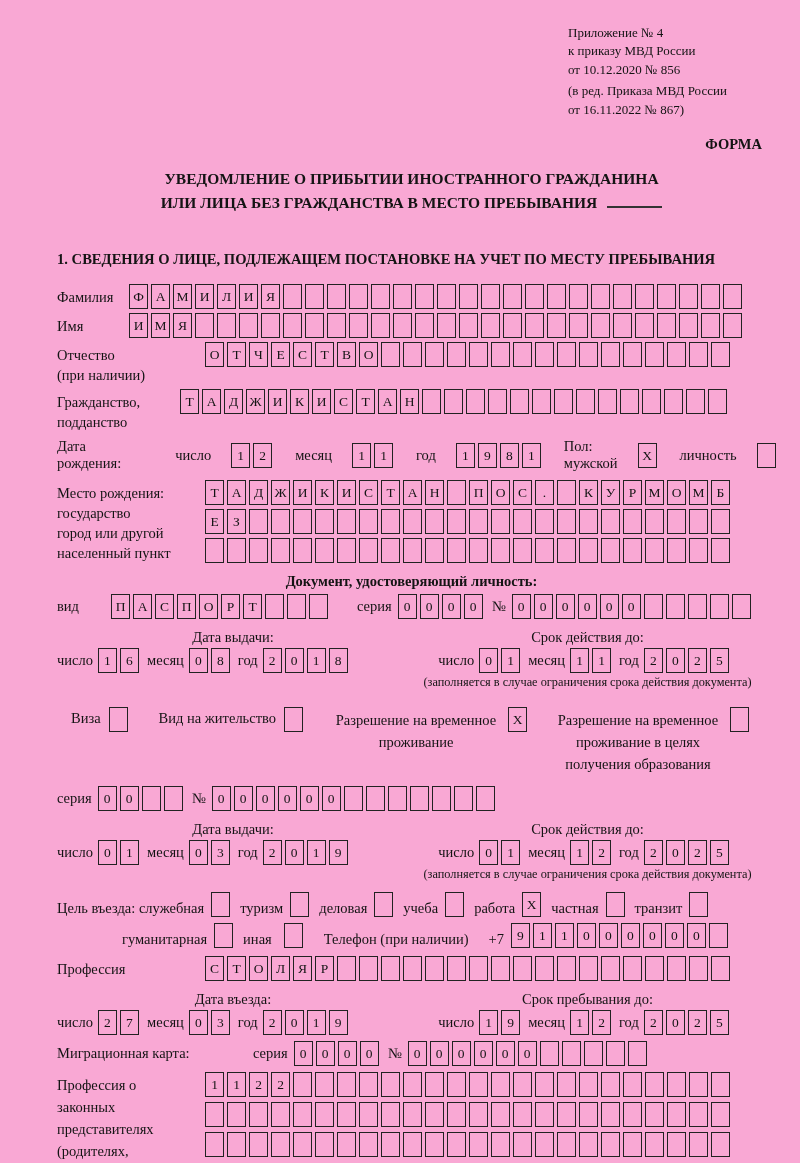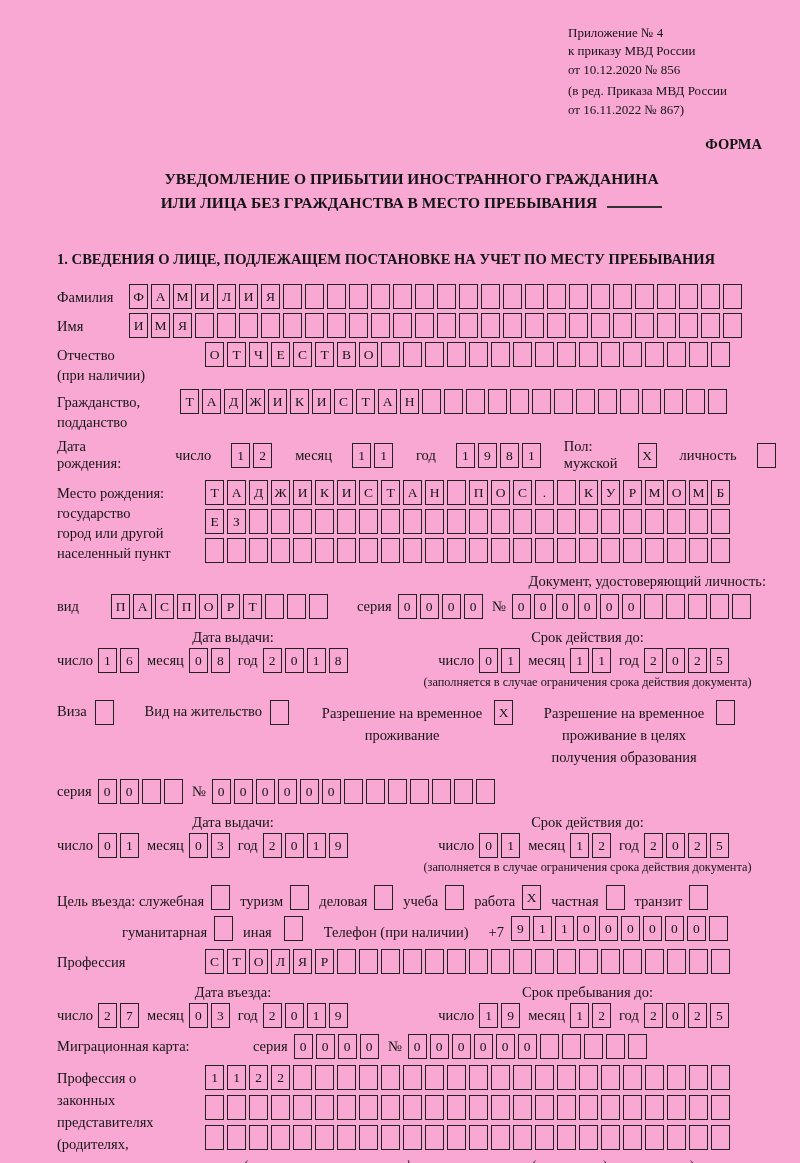--- a/index.html
+++ b/index.html
@@ -35,28 +35,28 @@
 
   .dates { display:flex; margin-top:10px; }
   .dates .dcolL { width:352px; flex:none; }
   .dates .dcolR { flex:1; }
   .dhead { text-align:center; font-size:14.5px; margin-bottom:2px; }
   .dline { display:flex; align-items:center; font-size:14.5px; }
   .dline > span { margin-right:5px; }
   .note { font-size:12.3px; text-align:center; margin-top:2px; }
 
   .para { font-size:14.5px; line-height:1.55; margin-top:6px; }
-  .opts { display:flex; align-items:flex-start; margin-top:10px; }
+  .opts { display:flex; align-items:flex-start; margin-top:17px;justify-content:center; }
   .opt { display:flex; align-items:flex-start; margin-right:14px; }
   .opt .olabel { font-size:14.5px; padding-top:3px; margin-right:8px; }
   .opt .olabel.ctr { text-align:center; line-height:1.5; }
 
   .purpose { display:flex; align-items:flex-end; font-size:14.5px; margin-top:10px; }
   .purpose > * { margin-right:7px; }
-  .doc-head { text-align:right; font-weight:normal; font-size:14.5px; margin:6px 0 4px 0; }
+  .doc-head { text-align:center; font-weight:bold; font-size:14.5px; margin:6px 0 4px 0; }
 
   .reps { display:flex; margin-top:6px; }
   .reps .rlabels { width:148px; flex:none; font-size:14.5px; line-height:22px; padding-top:2px; }
   .reps .rrows .cells { margin-bottom:5px; }
   .reps .note { text-align:center; margin-top:8px; }
 </style>
 </head>
 <body>
 
 <div class="page">

